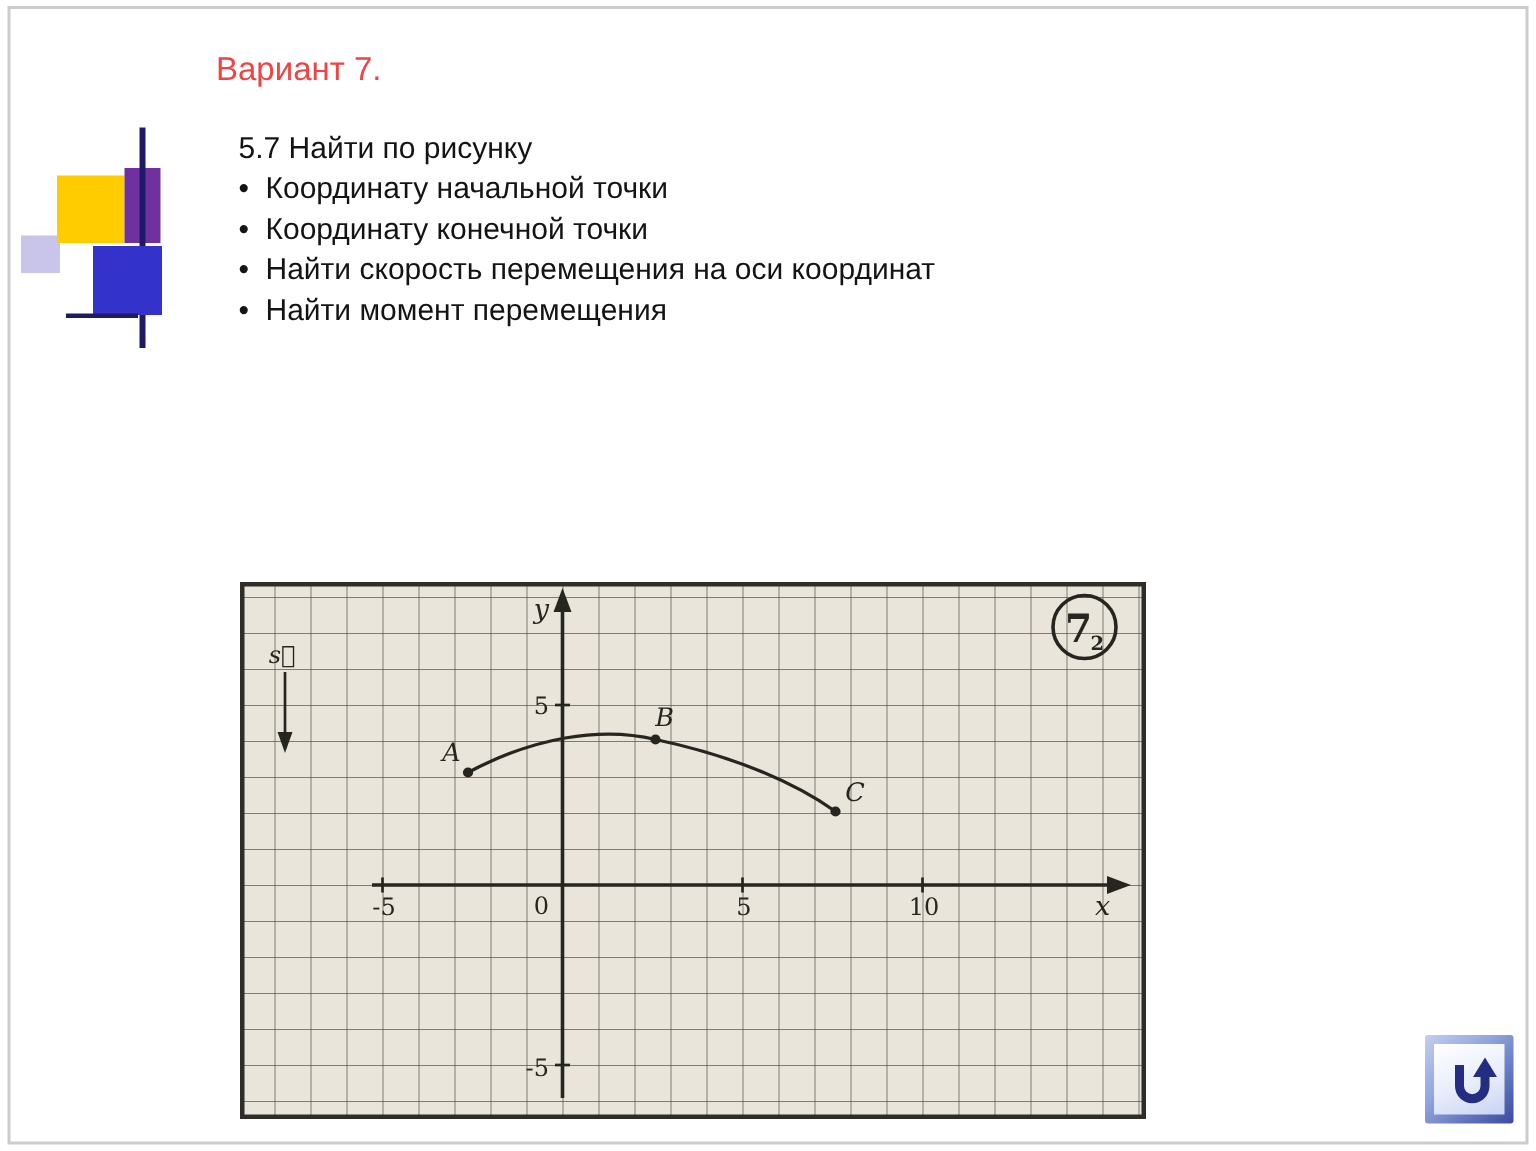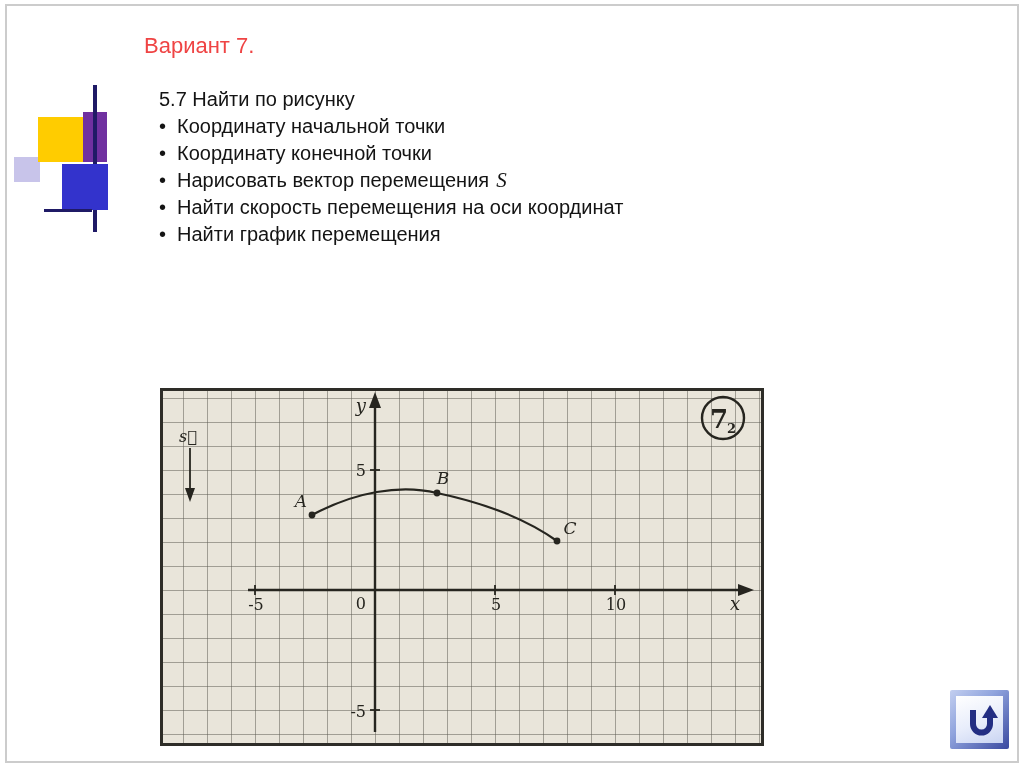--- a/index.html
+++ b/index.html
@@ -46,23 +46,22 @@
   <div class="decor d-hline"></div>
 
   <div class="title">Вариант 7.</div>
 
   <div class="content">
 
     <div class="p2-heading">5.7 Найти по рисунку</div>
 
     <div class="bullet-line"><span class="bl">•</span><span>Координату начальной точки</span></div>
     <div class="bullet-line"><span class="bl">•</span><span>Координату конечной точки</span></div>
-    <div class="bullet-line"><span class="bl">•</span><span>Нарисовать вектор перемещения</span><span class="vec">S⃗</span></div>
     <div class="bullet-line"><span class="bl">•</span><span>Найти скорость перемещения на оси координат</span></div>
-    <div class="bullet-line"><span class="bl">•</span><span>Найти график перемещения</span></div>
+    <div class="bullet-line"><span class="bl">•</span><span>Найти момент перемещения</span></div>
   </div>
 
   <div class="figure">
     <svg width="604" height="358" viewBox="0 0 604 358">
       <defs>
         <pattern id="gridpat" x="23" y="10" width="24" height="24" patternUnits="userSpaceOnUse">
           <path d="M24 0 H0 V24" fill="none" stroke="#5a574e" stroke-width="1"></path>
         </pattern>
       </defs>
 

